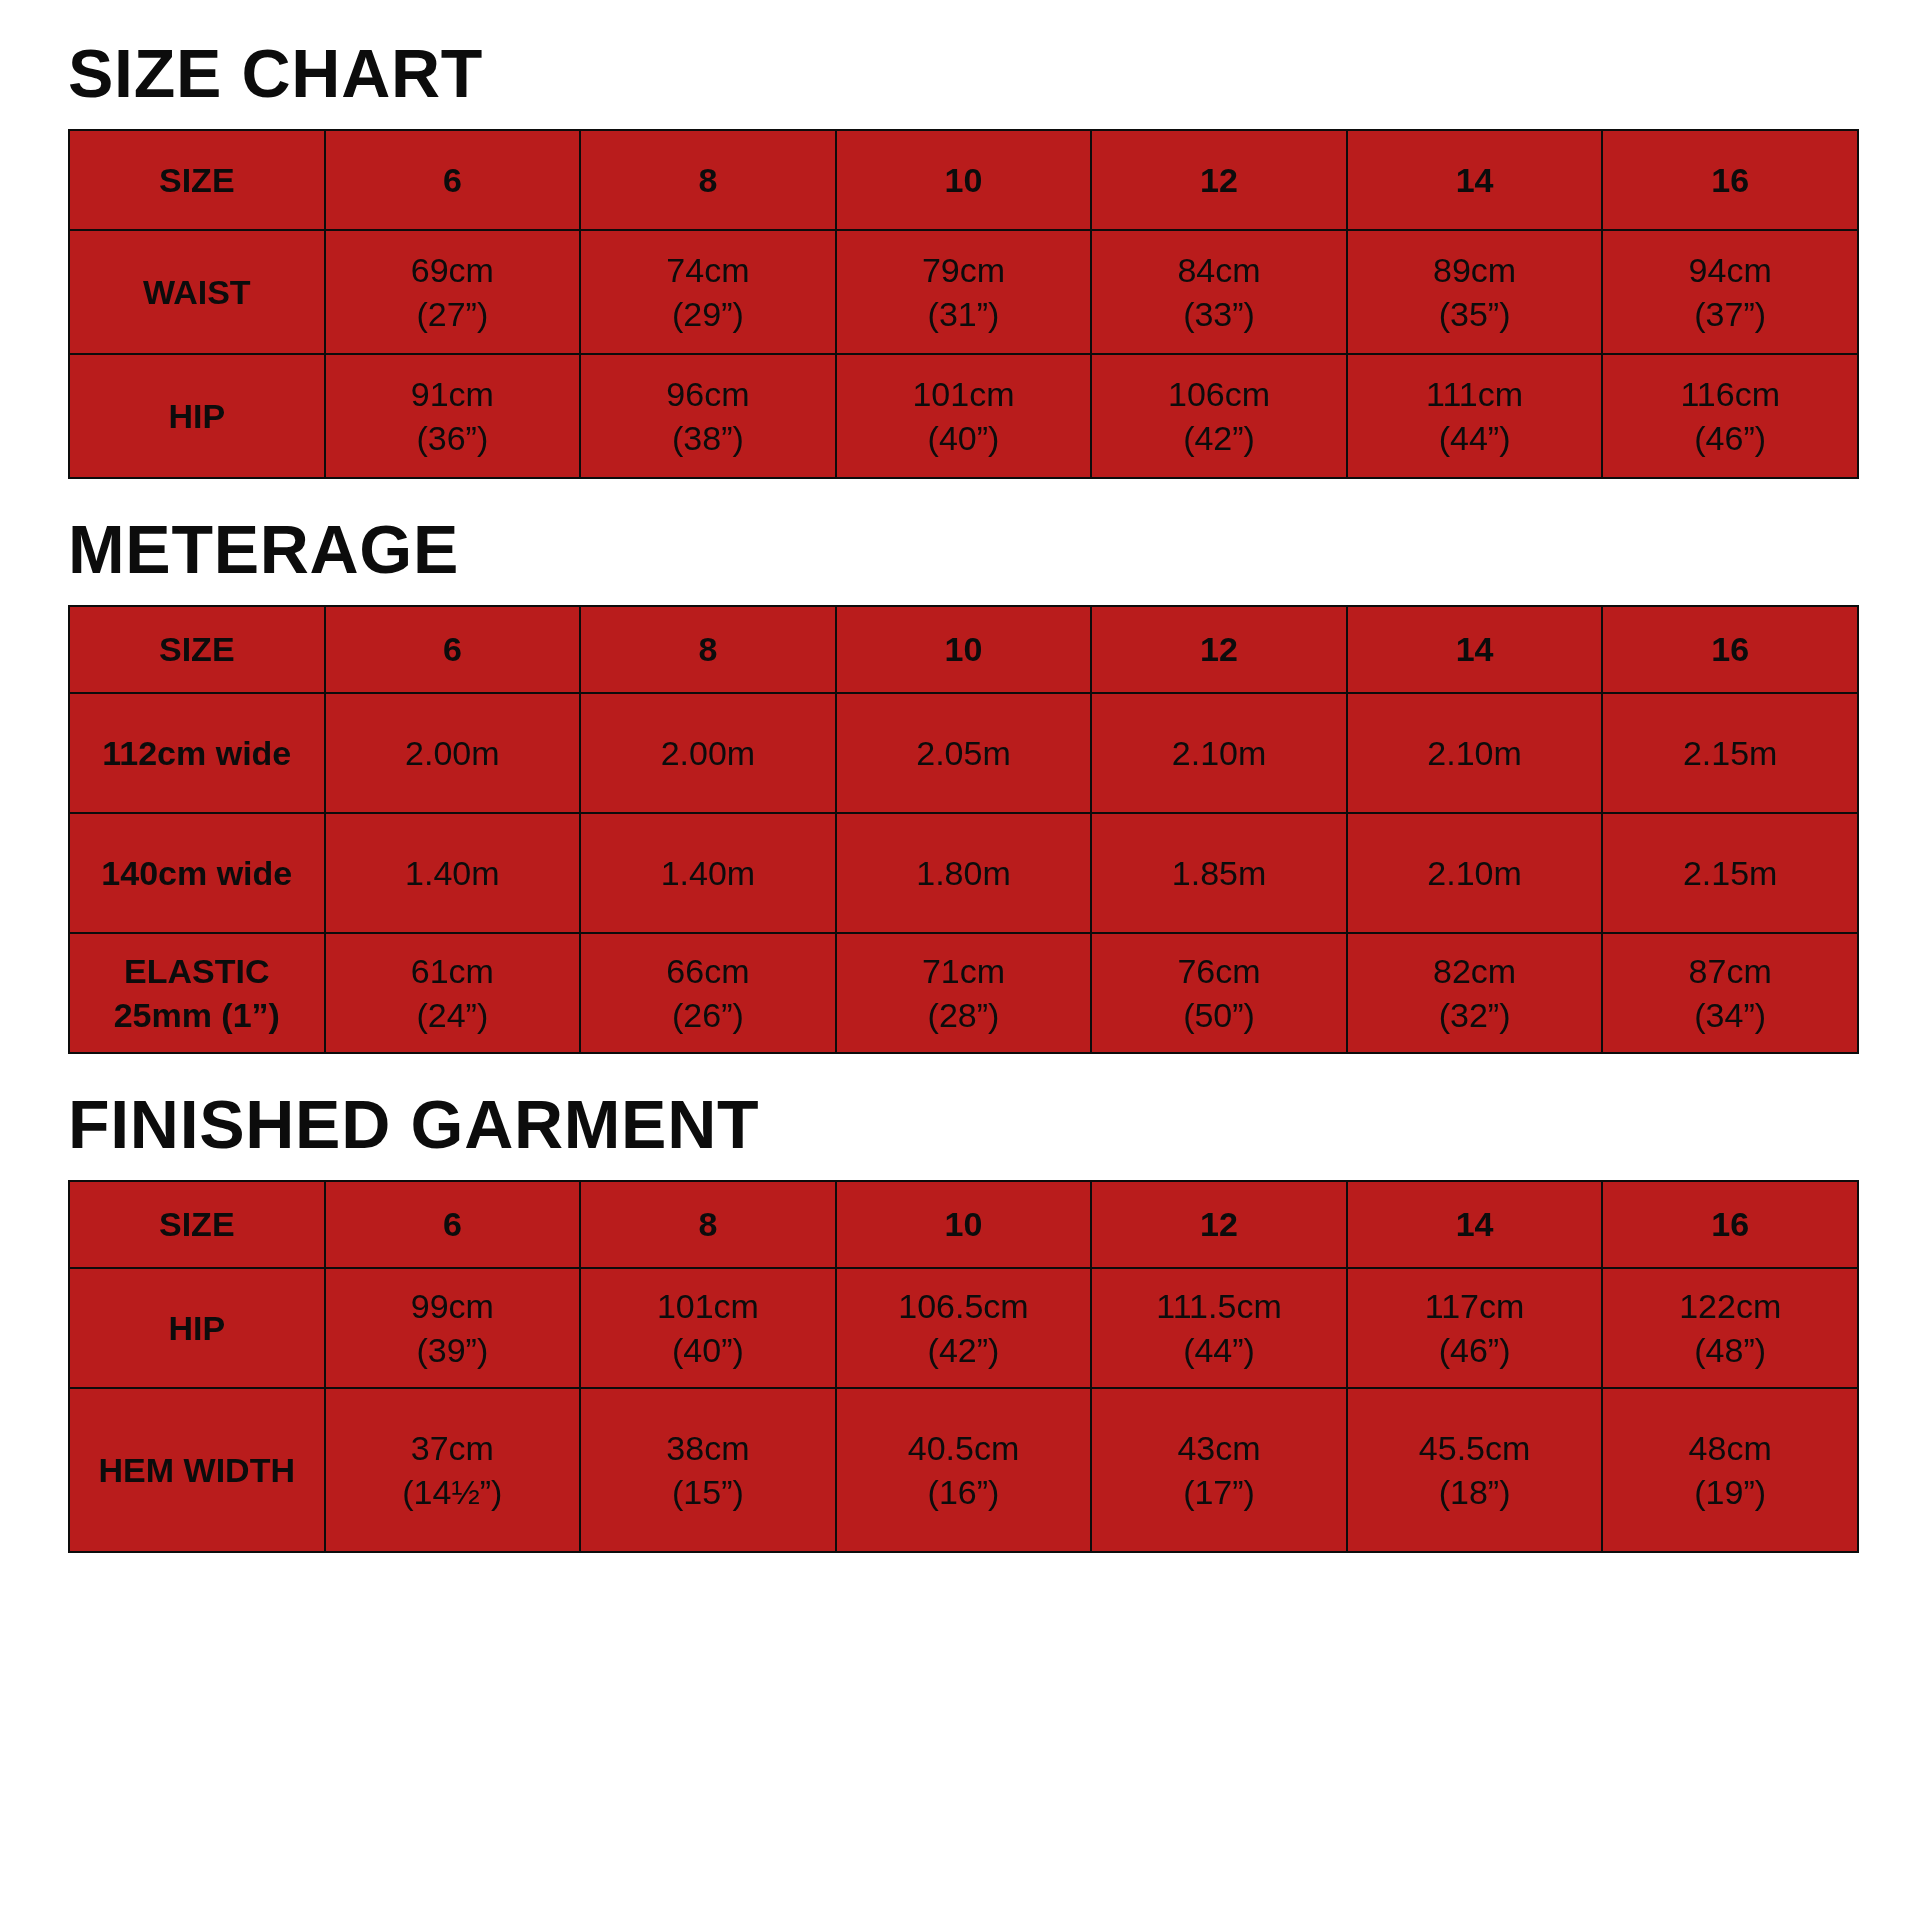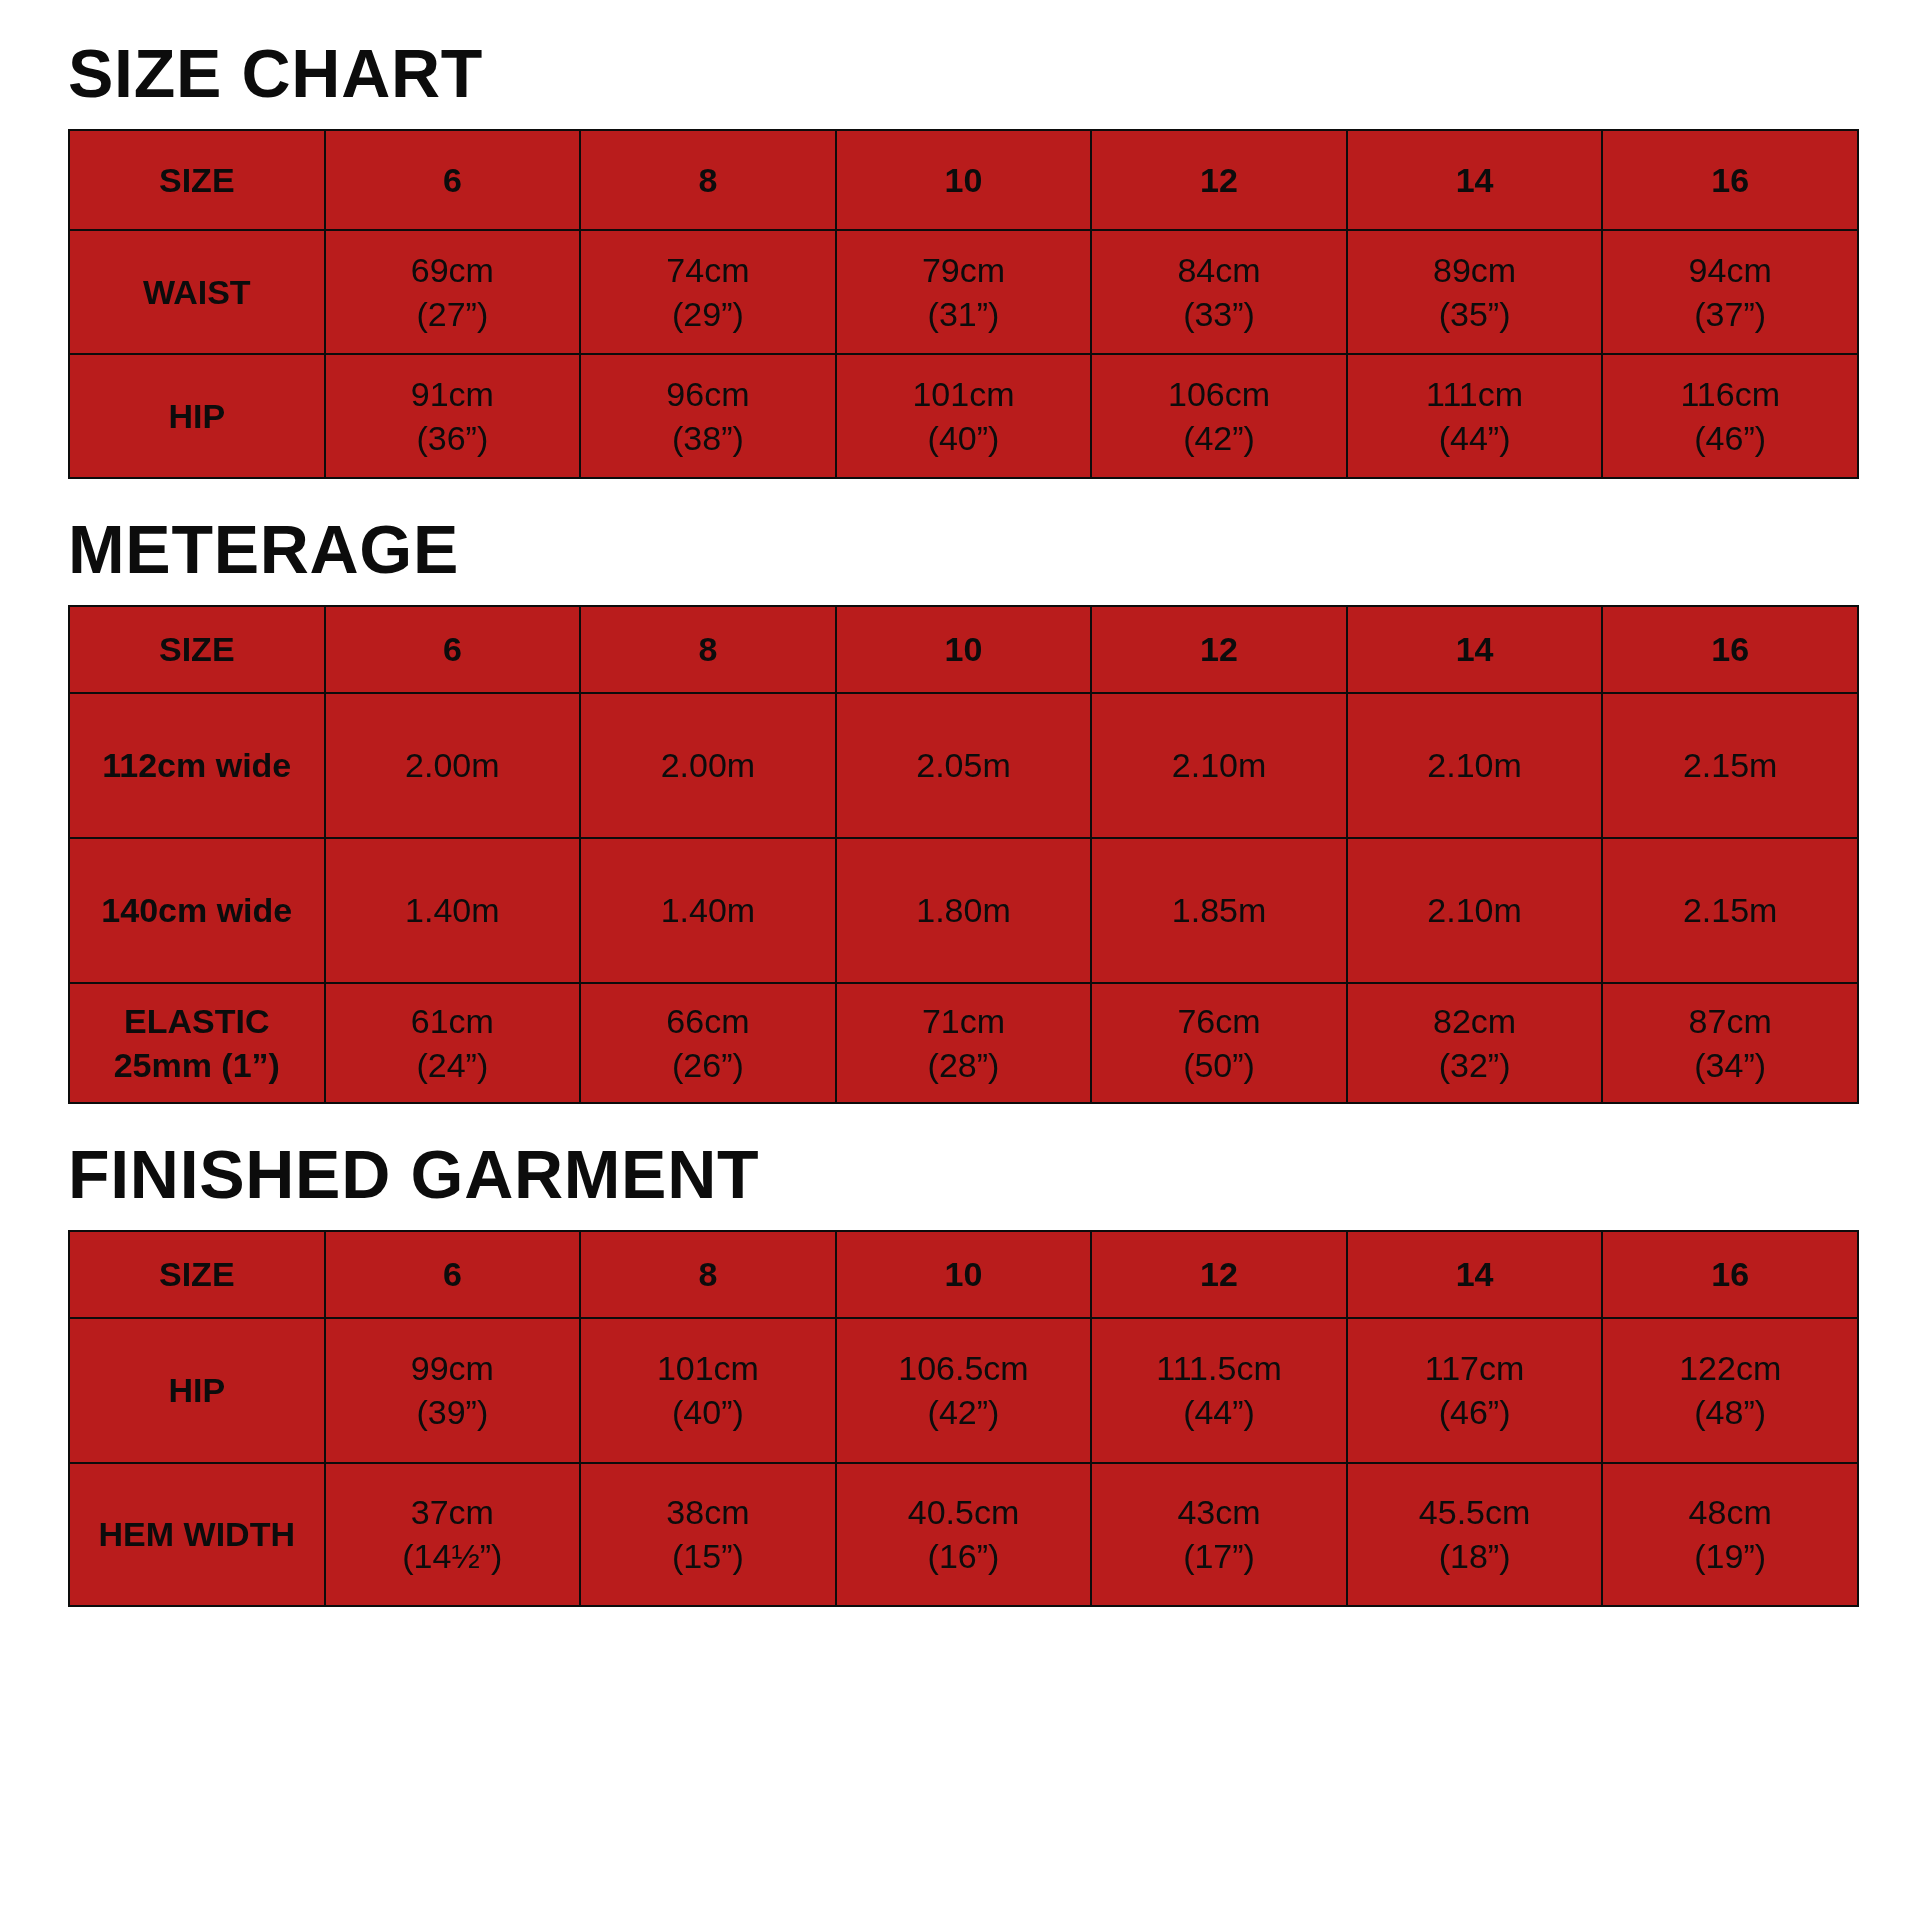--- a/index.html
+++ b/index.html
@@ -34,24 +34,24 @@
     vertical-align: middle;
     font-size: 34px;
     line-height: 1.3;
     white-space: pre-line;
     padding: 0;
   }
   tr.hdr td { font-weight: 700; }
   td.lbl { font-weight: 700; font-size: 33px; }
   tr.rh-hdr1 { height: 100px; }
   tr.rh-hdr  { height: 87px; }
-  tr.rh-data { height: 145px; }
+  tr.rh-data { height: 120px; }
   tr.rh-data1 { height: 124px; }
   tr.rh-data-sm { height: 120px; }
-  tr.rh-data-xs { height: 143px; }
+  tr.rh-data-xs { height: 164px; }
 </style>
 </head>
 <body>
 
 <div class="section">
   <h1 class="section-title">SIZE CHART</h1>
   <table class="size-table">
     <tbody>
         <tr class="hdr rh-hdr1">
       <td>SIZE</td>

